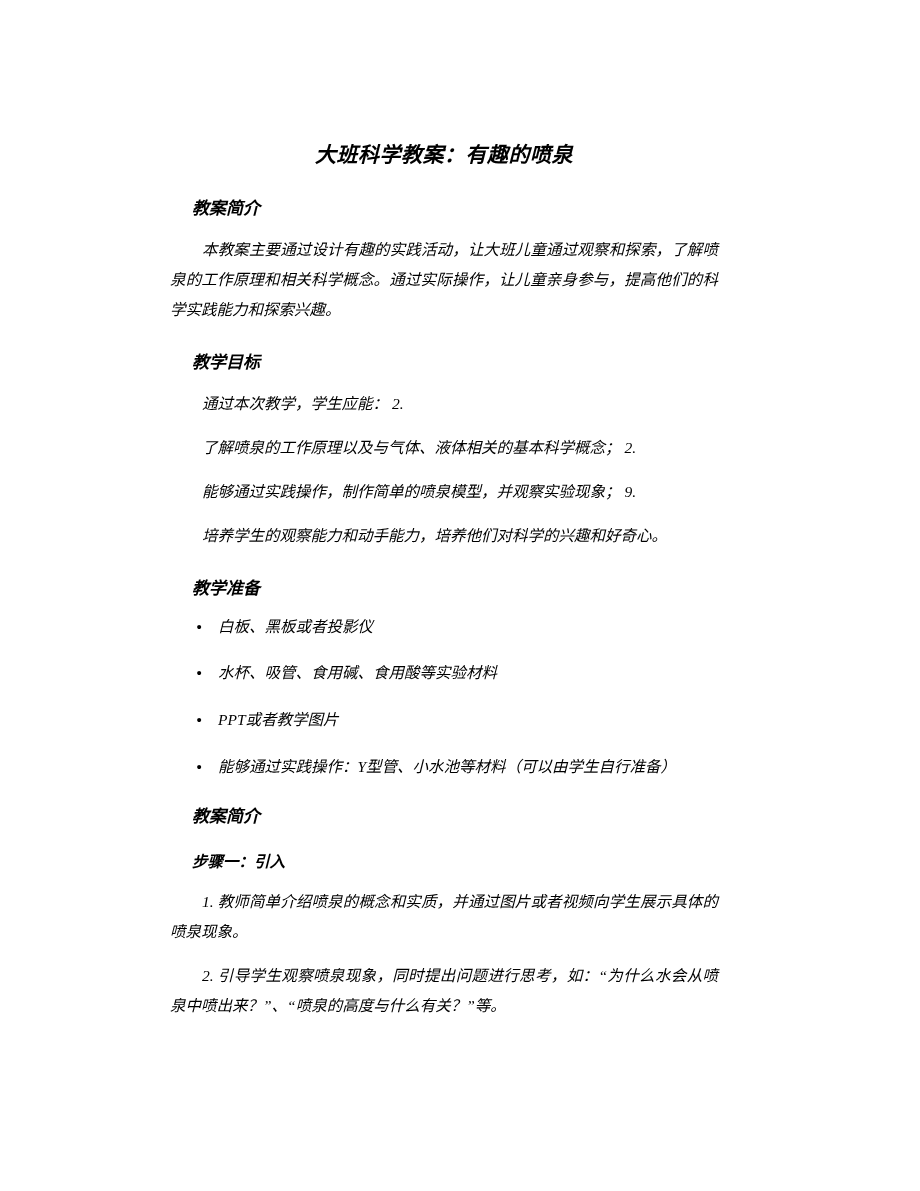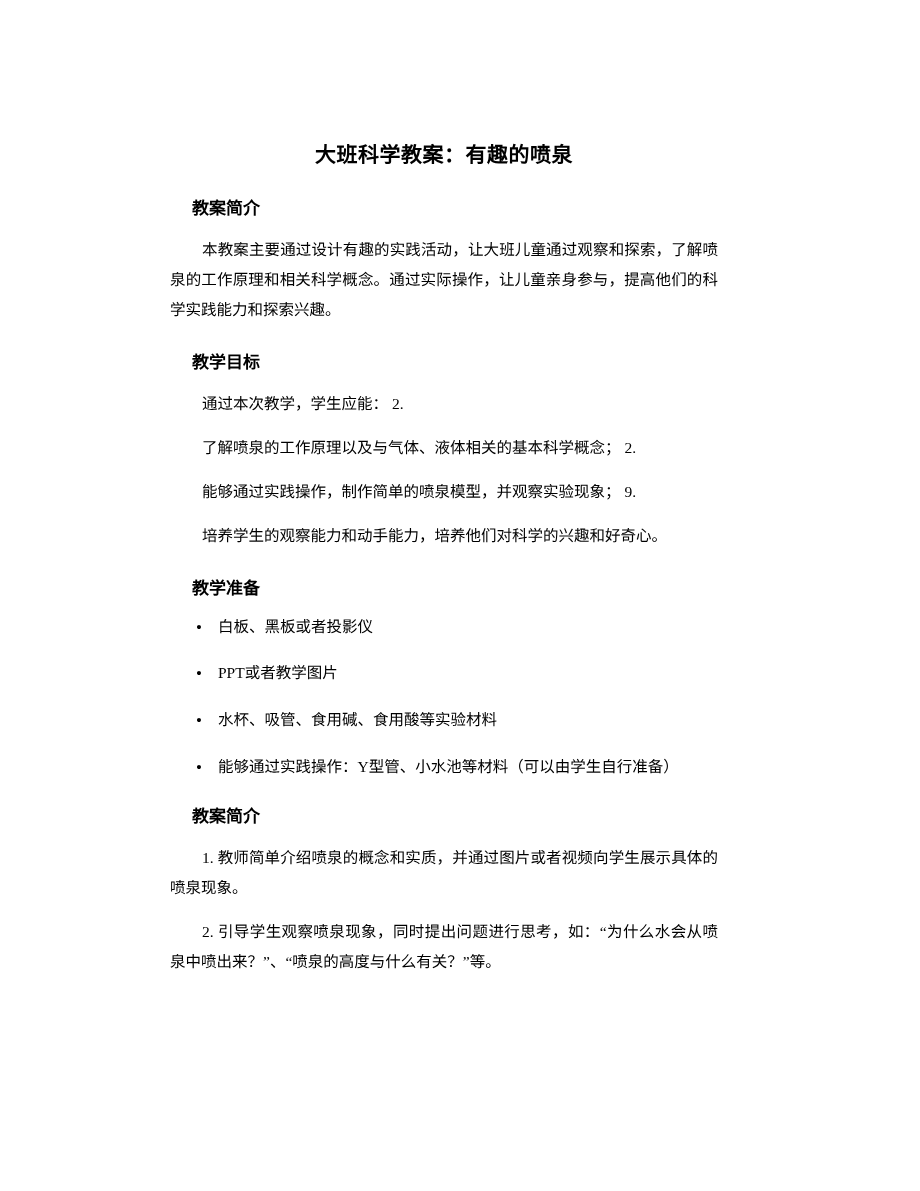--- a/index.html
+++ b/index.html
@@ -13,20 +13,21 @@
     font-family: "Liberation Serif", "DejaVu Serif", serif;
     color: #000000;
     position: relative;
     overflow: hidden;
   }
   .page {
     box-sizing: border-box;
     width: 848px;
     height: 1191px;
     padding: 138px 130px 84px 170px;
+    font-style: italic;
   }
   .doc-title {
     font-size: 21px;
     font-weight: bold;
     text-align: center;
     margin: 0 0 26px 0;
     letter-spacing: 0.5px;
     font-family: "Liberation Sans", "DejaVu Sans", sans-serif;
   }
   h2.section-heading {
@@ -90,23 +91,24 @@
 
   <h2 class="section-heading">教学目标</h2>
   <p class="goal-block">通过本次教学，学生应能：  2.</p>
   <p class="goal-block no-indent">了解喷泉的工作原理以及与气体、液体相关的基本科学概念；  2.</p>
   <p class="goal-block no-indent">能够通过实践操作，制作简单的喷泉模型，并观察实验现象；  9.</p>
   <p class="goal-block no-indent">培养学生的观察能力和动手能力，培养他们对科学的兴趣和好奇心。</p>
 
   <h2 class="section-heading">教学准备</h2>
   <ul class="bullet-list">
     <li>白板、黑板或者投影仪</li>
+    <li>水杯、吸管、食用碱、食用酸等实验材料</li>
     <li>PPT或者教学图片</li>
-    <li>水杯、吸管、食用碱、食用酸等实验材料</li>
     <li>能够通过实践操作：Y型管、小水池等材料（可以由学生自行准备）</li>
   </ul>
 
   <h2 class="section-heading">教案简介</h2>
 
+  <h3 class="step-heading">步骤一：引入</h3>
   <p class="body-text">1. 教师简单介绍喷泉的概念和实质，并通过图片或者视频向学生展示具体的喷泉现象。</p>
   <p class="body-text">2. 引导学生观察喷泉现象，同时提出问题进行思考，如：“为什么水会从喷泉中喷出来？”、“喷泉的高度与什么有关？”等。</p>
 
 </div>
 
 </body></html>

